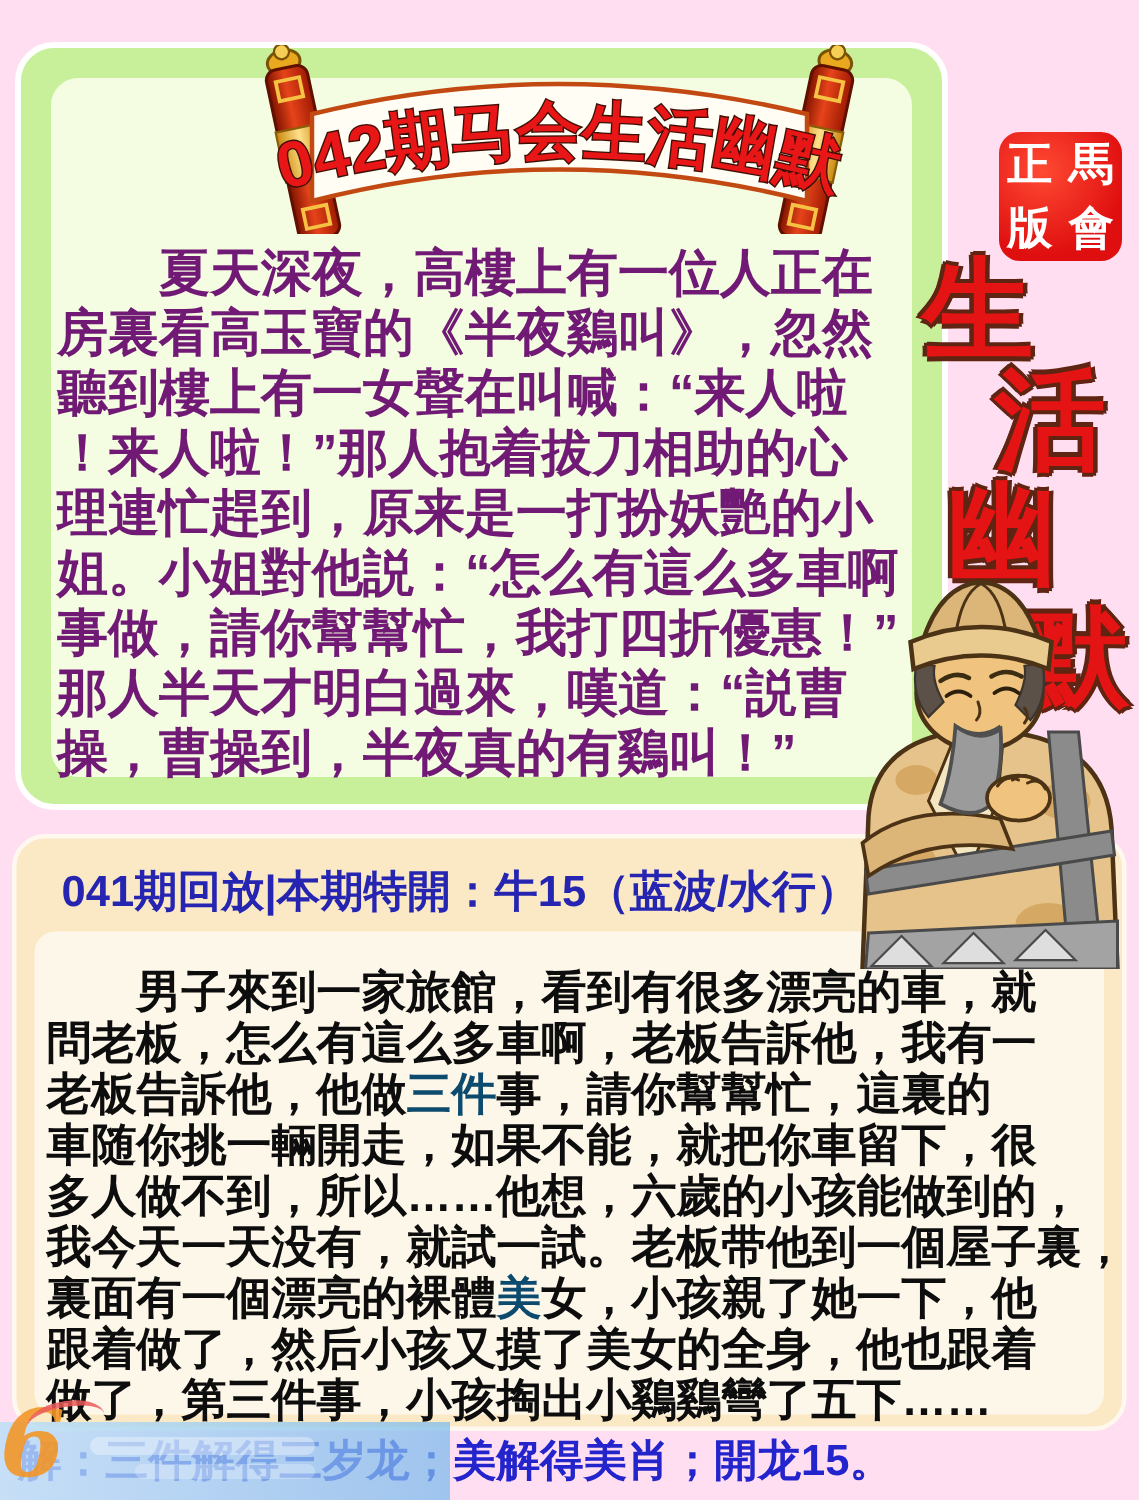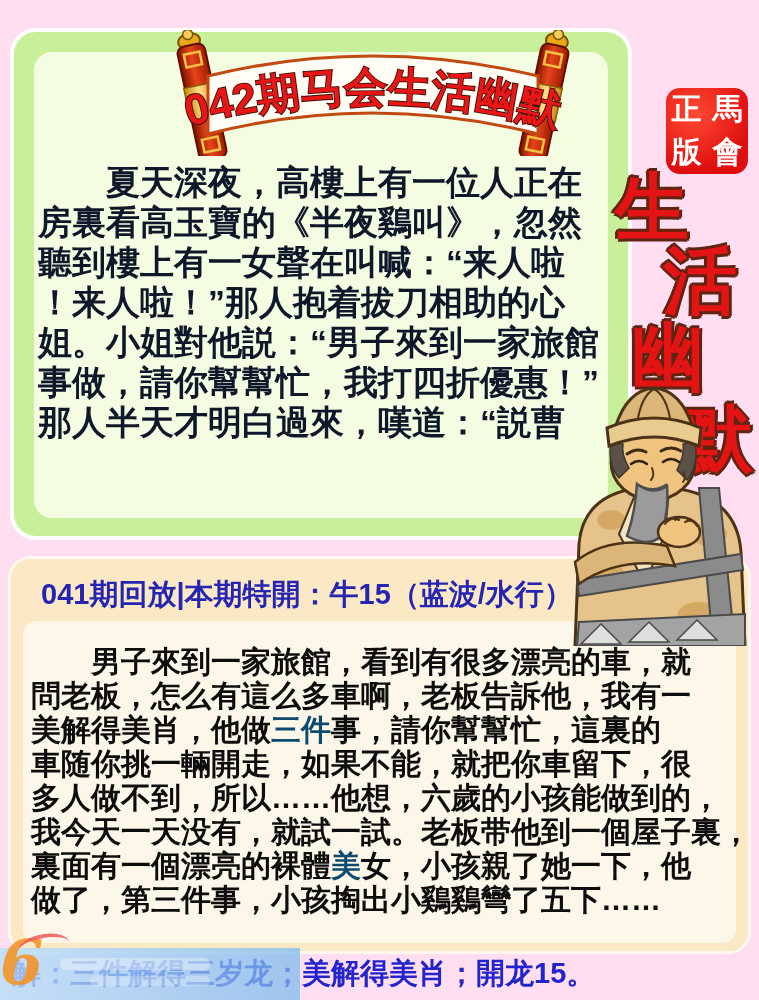--- a/index.html
+++ b/index.html
@@ -15,21 +15,21 @@
     background:#c8f09a; border:4px solid #ffffff; border-radius:26px;
     box-sizing:border-box; z-index:1;
   }
   .top-panel-inner{
     position:absolute; left:20px; top:20px; right:20px; bottom:18px;
     background:#f4fce1; border-radius:18px;
   }
   .banner-svg{ position:absolute; left:150px; top:30px; width:445px; height:126px; z-index:2;}
   .story1{
     position:absolute; left:38px; top:162px; width:580px; z-index:2;
-    color:#0f172a; font-weight:700; font-size:34px;
+    color:#701a75; font-weight:700; font-size:34px;
   }
   .story1 .line{ height:40px; line-height:40px; white-space:nowrap;}
   
   .badge{
     position:absolute; left:666px; top:88px; width:82px; height:86px;
     background:radial-gradient(circle at 35% 30%, #ff4a33, #df0f0f 70%);
     border-radius:14px; z-index:2;
     display:grid; grid-template-columns:1fr 1fr; grid-template-rows:1fr 1fr;
     align-items:center; justify-items:center;
     color:#ffffff; font-family:"DejaVu Serif", serif; font-weight:700; font-size:30px;
@@ -157,23 +157,25 @@
   <span class="side-char c0">生</span>
   <span class="side-char c1">活</span>
   <span class="side-char c2">幽</span>
   <span class="side-char c3">默</span>
 
   <div class="story1">
     <div class="line">　　夏天深夜，高樓上有一位人正在</div>
     <div class="line">房裏看高玉寶的《半夜鷄叫》，忽然</div>
     <div class="line">聽到樓上有一女聲在叫喊：“来人啦</div>
     <div class="line">！来人啦！”那人抱着拔刀相助的心</div>
-    <div class="line">姐。小姐對他説：“男子來到一家旅館</div>
+    <div class="line">理連忙趕到，原来是一打扮妖艷的小</div>
+    <div class="line">姐。小姐對他説：“怎么有這么多車啊</div>
     <div class="line">事做，請你幫幫忙，我打四折優惠！”</div>
     <div class="line">那人半天才明白過來，嘆道：“説曹</div>
+    <div class="line">操，曹操到，半夜真的有鷄叫！”</div>
   </div>
 
   <svg class="scholar" viewBox="0 0 210 262">
 
     <path d="M30,160 Q34,112 88,104 L124,104 Q188,112 192,168 L196,262 L26,262 Z" fill="#e6c38b" stroke="#4c3316" stroke-width="3"></path>
     <ellipse cx="55" cy="190" rx="20" ry="14" fill="#cf9f55" opacity="0.75"></ellipse>
     <ellipse cx="160" cy="150" rx="18" ry="12" fill="#cf9f55" opacity="0.75"></ellipse>
     <ellipse cx="150" cy="232" rx="22" ry="14" fill="#cf9f55" opacity="0.75"></ellipse>
     <ellipse cx="62" cy="136" rx="14" ry="10" fill="#cf9f55" opacity="0.75"></ellipse>
 
@@ -215,25 +217,26 @@
     <path d="M126,136 Q134,130 140,136" fill="none" stroke="#4c3316" stroke-width="2" stroke-linecap="round"></path>
     <path d="M136,138 Q144,134 148,142" fill="none" stroke="#4c3316" stroke-width="2" stroke-linecap="round"></path>
   </svg>
 
   <div class="replay-panel">
     <div class="replay-header">041期回放|本期特開：牛15（蓝波/水行）</div>
     <div class="replay-inner"></div>
     <div class="story2">
       <div class="line"><span>　　男子來到一家旅館，看到有很多漂亮的車，就</span></div>
       <div class="line"><span>問老板，怎么有這么多車啊，老板告訴他，我有一</span></div>
-      <div class="line"><span>美解得美肖，他做</span><span class="seg-red">三件</span><span>事，請你幫幫忙，這裏的</span></div>
+      <div class="line"><span>老板告訴他，他做</span><span class="seg-red">三件</span><span>事，請你幫幫忙，這裏的</span></div>
       <div class="line"><span>車随你挑一輛開走，如果不能，就把你車留下，很</span></div>
       <div class="line"><span>多人做不到，所以……他想，六歲的小孩能做到的，</span></div>
       <div class="line"><span>我今天一天没有，就試一試。老板带他到一個屋子裏，</span></div>
       <div class="line"><span>裏面有一個漂亮的裸體</span><span class="seg-red">美</span><span>女，小孩親了她一下，他</span></div>
+      <div class="line"><span>跟着做了，然后小孩又摸了美女的全身，他也跟着</span></div>
       <div class="line"><span>做了，第三件事，小孩掏出小鷄鷄彎了五下……</span></div>
     </div>
   </div>
 
   <div class="solution">解：三件解得三岁龙；美解得美肖；開龙15。</div>
 
   <div class="watermark">
     <span class="wm-digit">6</span>
     <span class="wm-swirl"></span>
     <span class="wm-ghost1"></span>

